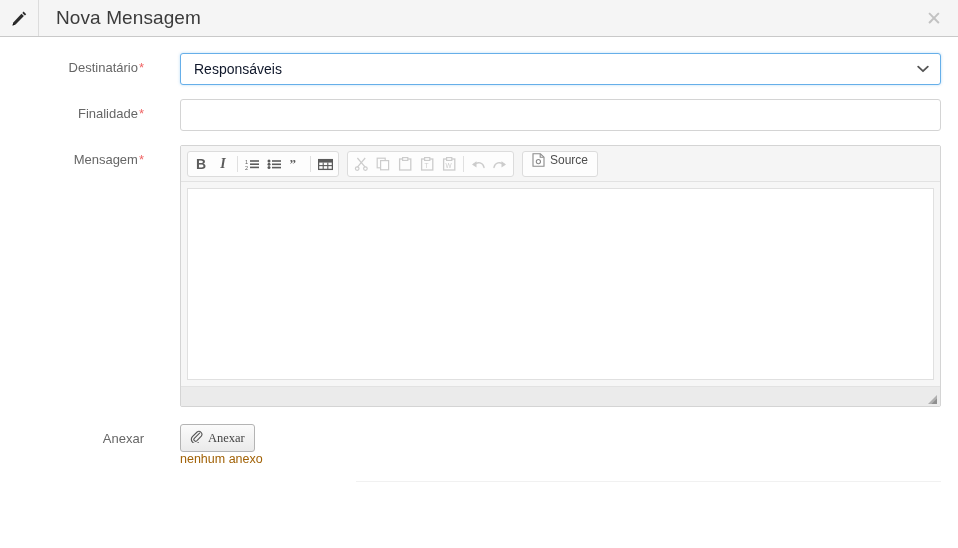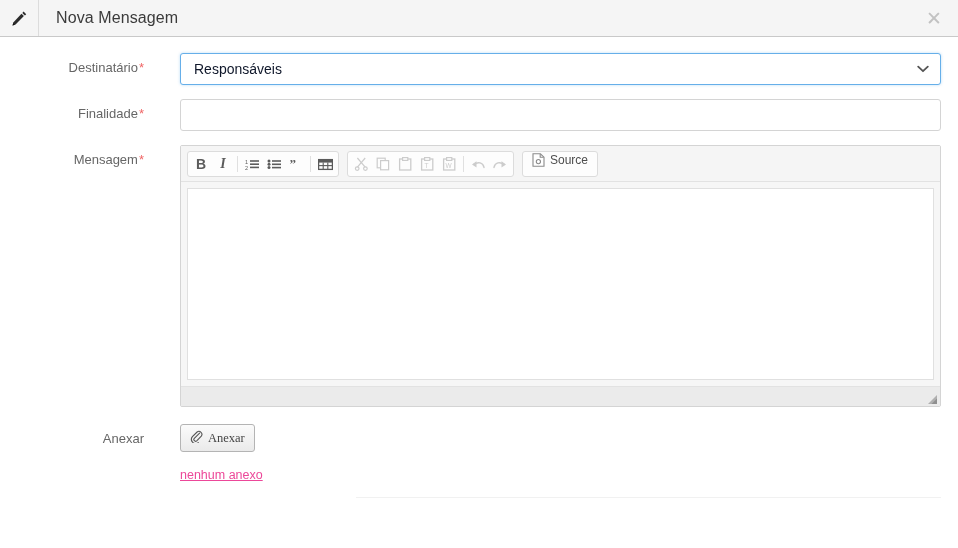--- a/index.html
+++ b/index.html
@@ -30,21 +30,21 @@
     display: flex;
     align-items: center;
     justify-content: center;
     border-right: 1px solid #dcdcdc;
   }
   .pencil-icon svg { display: block; }
   .header-title {
     display: flex;
     align-items: center;
     padding-left: 17px;
-    font-size: 16px;
+    font-size: 19px;
     color: #3b3b3b;
     letter-spacing: .1px;
   }
   .header-close {
     position: absolute;
     top: 0;
     right: 0;
     width: 48px;
     height: 36px;
     display: flex;
@@ -234,24 +234,22 @@
     font-family: Liberation Serif, serif;
     font-size: 12.5px;
     color: #444444;
     background: linear-gradient(to bottom, #fbfbfb 0%, #eaeaea 100%);
     border: 1px solid #b4b4b4;
     border-radius: 3px;
     cursor: pointer;
     line-height: 1;
   }
   .attach-empty {
-    margin-top: 16px;
     font-size: 12.5px;
-    color: #ec4899;
-    text-decoration: underline;
+    color: #a16207;
   }
   .bottom-sep {
     margin-top: 15px;
     margin-left: 176px;
     margin-right: 0;
     border-top: 1px solid #f1f1f1;
   }
 </style>
 </head>
 <body>

